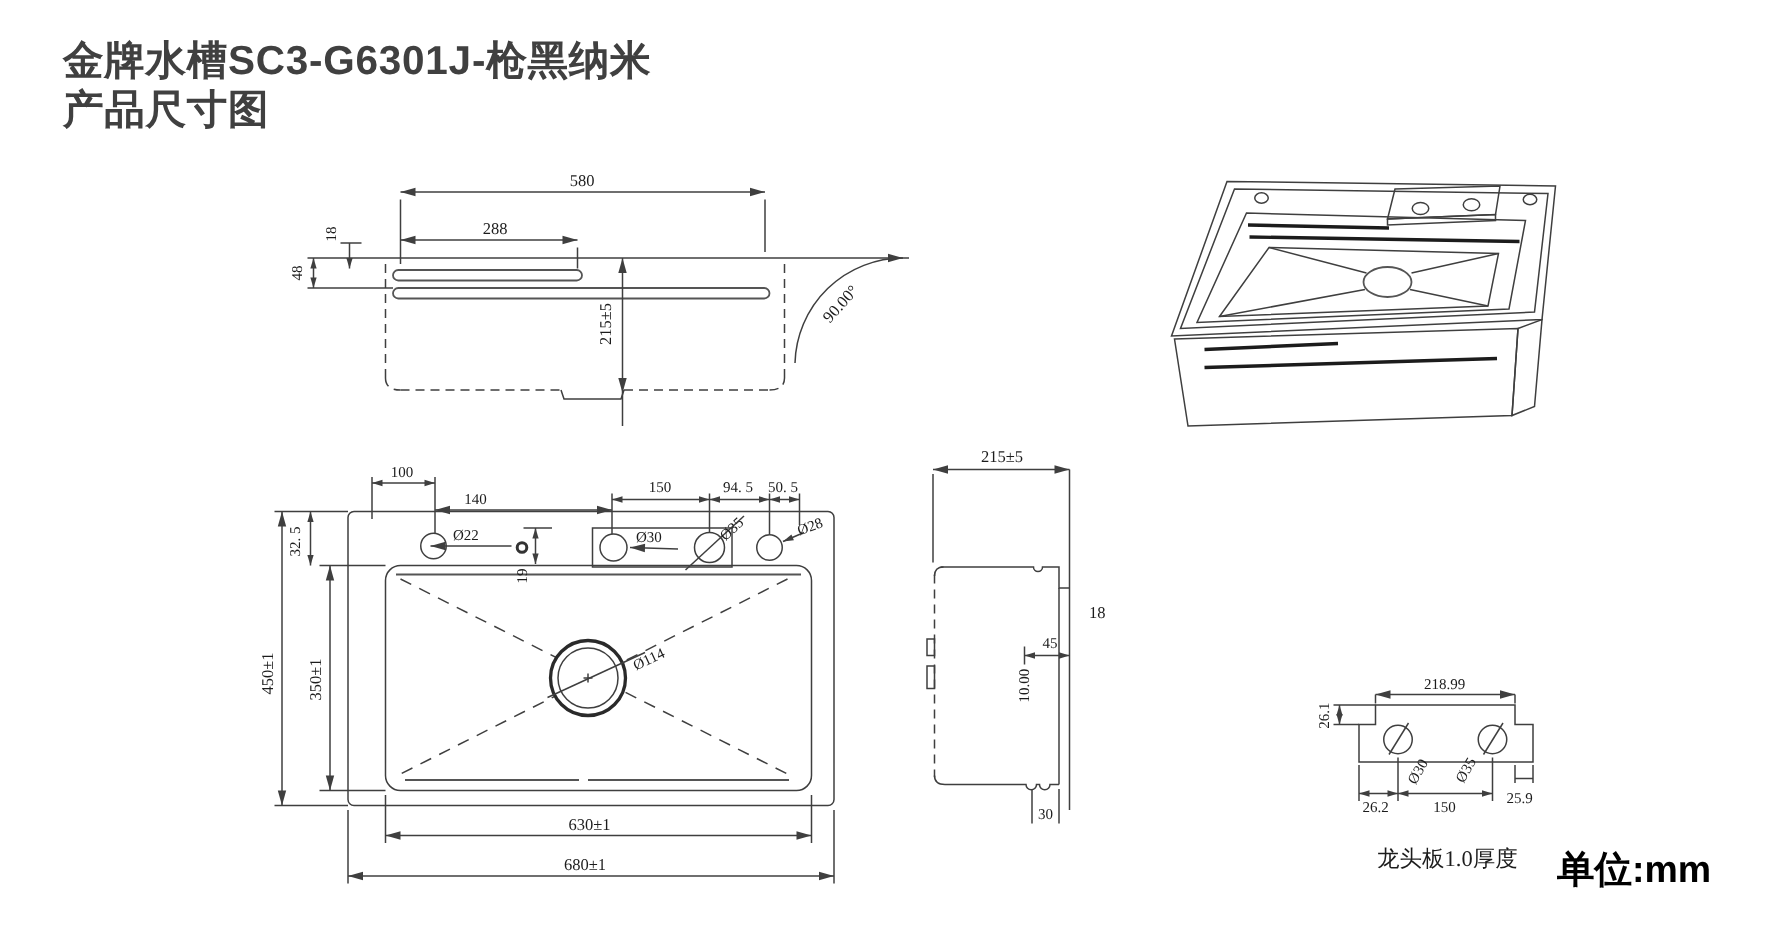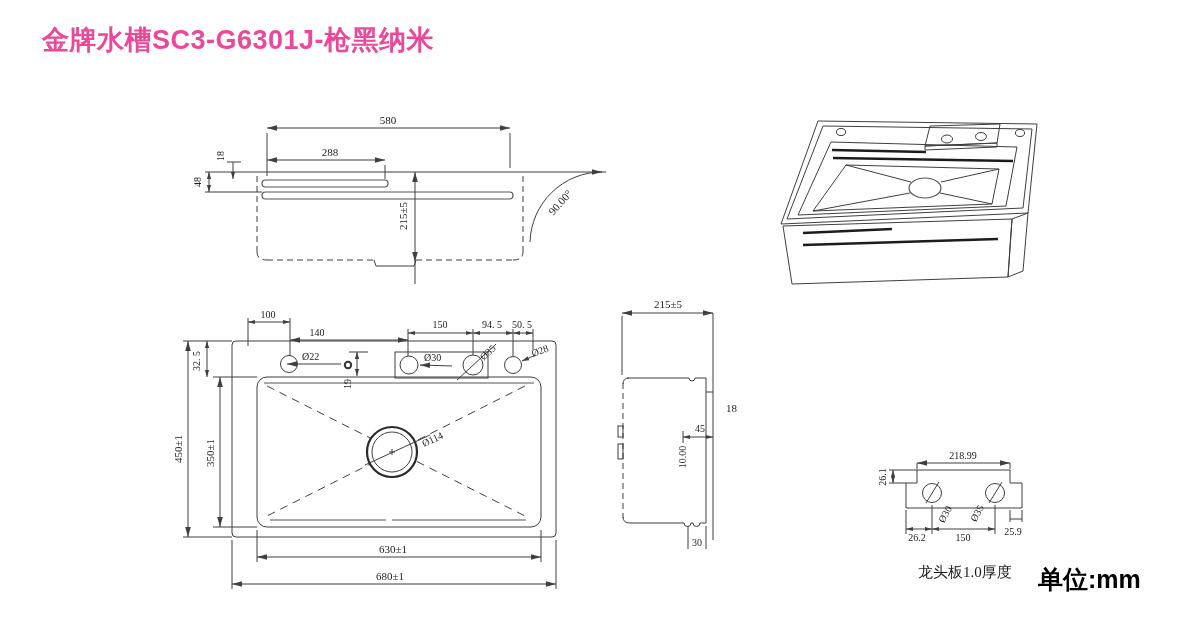--- a/index.html
+++ b/index.html
@@ -1,37 +1,38 @@
 <!DOCTYPE html>
 <html><head>
 <meta charset="utf-8">
 <style>
   html,body{margin:0;padding:0;background:#ffffff;}
   .canvas{position:relative;width:1193px;height:623px;background:#fff;overflow:hidden;
           font-family:"Liberation Sans", sans-serif;}
-  .title{position:absolute;left:42px;top:24px;color:#ec4899;font-weight:700;
+  .title{position:absolute;left:42px;top:24px;color:#404040;font-weight:700;
          font-size:27px;line-height:33px;letter-spacing:0.5px;}
   svg{position:absolute;left:0;top:0;}
   svg .ln{stroke:#3f3f3f;fill:none;stroke-width:1;}
   svg .ln2{stroke:#555;fill:none;stroke-width:1.2;}
   svg .thick{stroke:#1c1c1c;fill:none;stroke-width:2.3;}
   svg .dash{stroke:#3f3f3f;fill:none;stroke-width:1;stroke-dasharray:6 4;}
   svg .xdash{stroke:#3f3f3f;fill:none;stroke-width:1;stroke-dasharray:8 6;}
   svg text{fill:#1c1c1c;stroke:none;font-family:"Liberation Serif", serif;font-size:11px;}
   svg text.small{font-size:10px;}
   svg text.cap{font-size:15px;}
   svg text.unit{font-family:"Liberation Sans", sans-serif;font-size:25px;font-weight:600;fill:#000;}
 </style>
 </head>
 <body>
 
 <div class="canvas">
 
   <div class="title">
     <div>金牌水槽SC3-G6301J-枪黑纳米</div>
+    <div>产品尺寸图</div>
   </div>
 
   <svg width="1193" height="623" viewBox="0 0 1193 623">
     <defs>
       <marker id="ar" markerUnits="userSpaceOnUse" markerWidth="12" markerHeight="8" refX="11" refY="4" orient="auto-start-reverse">
         <path d="M11,4 L1,1.2 L1,6.8 Z" fill="#3f3f3f" stroke="none"></path>
       </marker>
       <marker id="ars" markerUnits="userSpaceOnUse" markerWidth="8" markerHeight="6" refX="7.5" refY="3" orient="auto-start-reverse">
         <path d="M7.5,3 L0.5,0.9 L0.5,5.1 Z" fill="#3f3f3f" stroke="none"></path>
       </marker>

